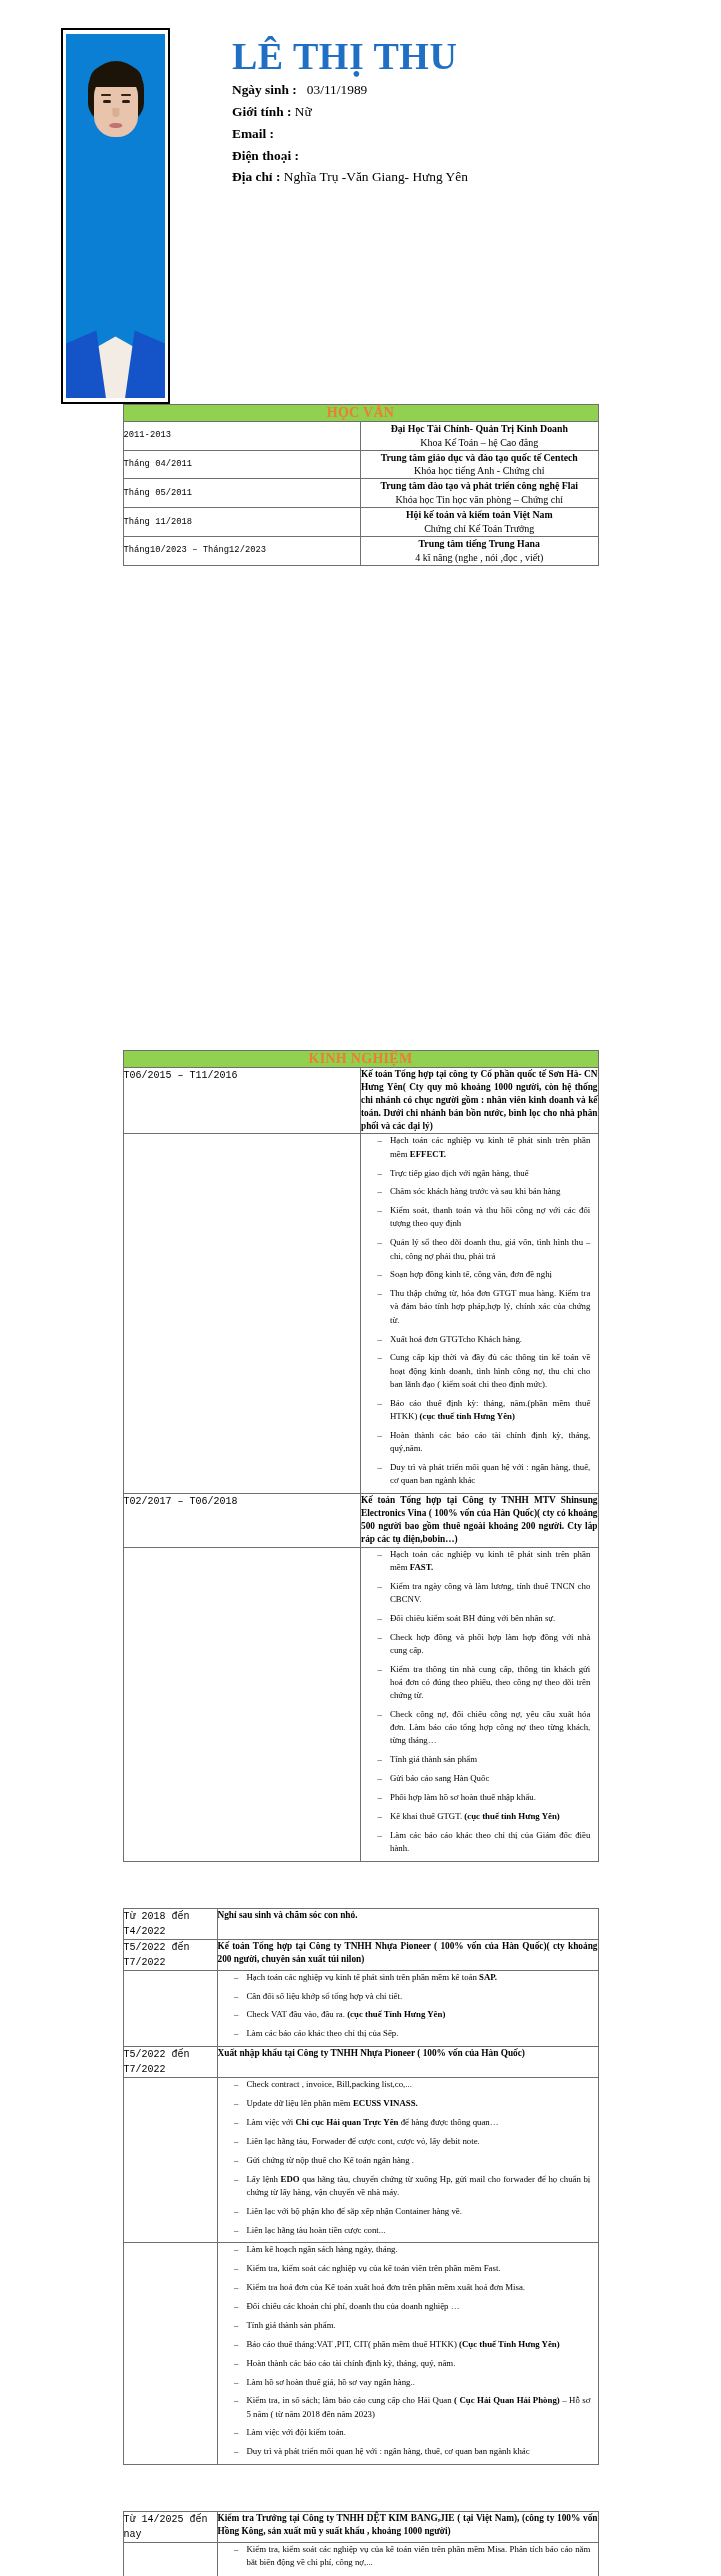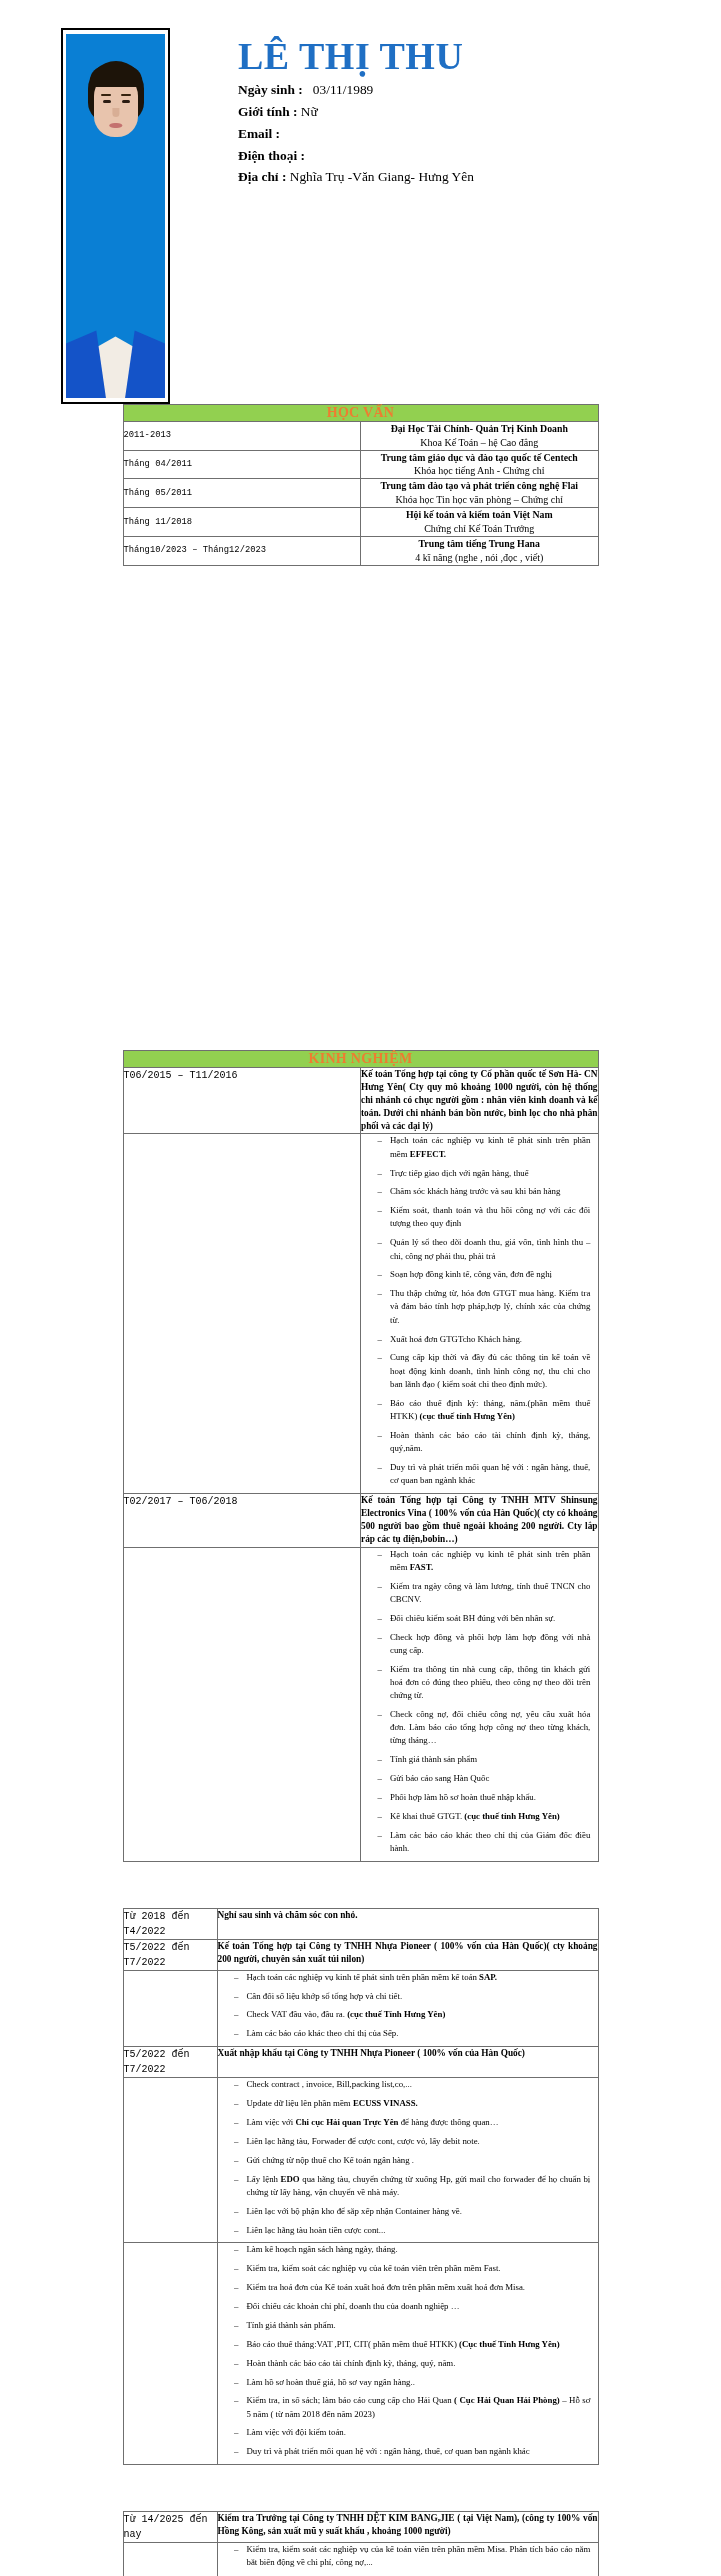--- a/index.html
+++ b/index.html
@@ -10,21 +10,20 @@
     font-family:"Liberation Serif", "DejaVu Serif", serif;
     color:#000000;
   }
   .page { width:721px; min-height:3734px; position:relative; padding:0; }
 
   
   .header {
     display:flex;
     align-items:flex-start;
     padding:28px 0 0 0;
-    gap:6px;
   }
   .photo-frame {
     margin-left:61px;
     width:109px;
     height:376px;
     border:2.1px solid #000;
     background:#ffffff;
     padding:3.6px 3.1px;
     flex:0 0 auto;
   }

